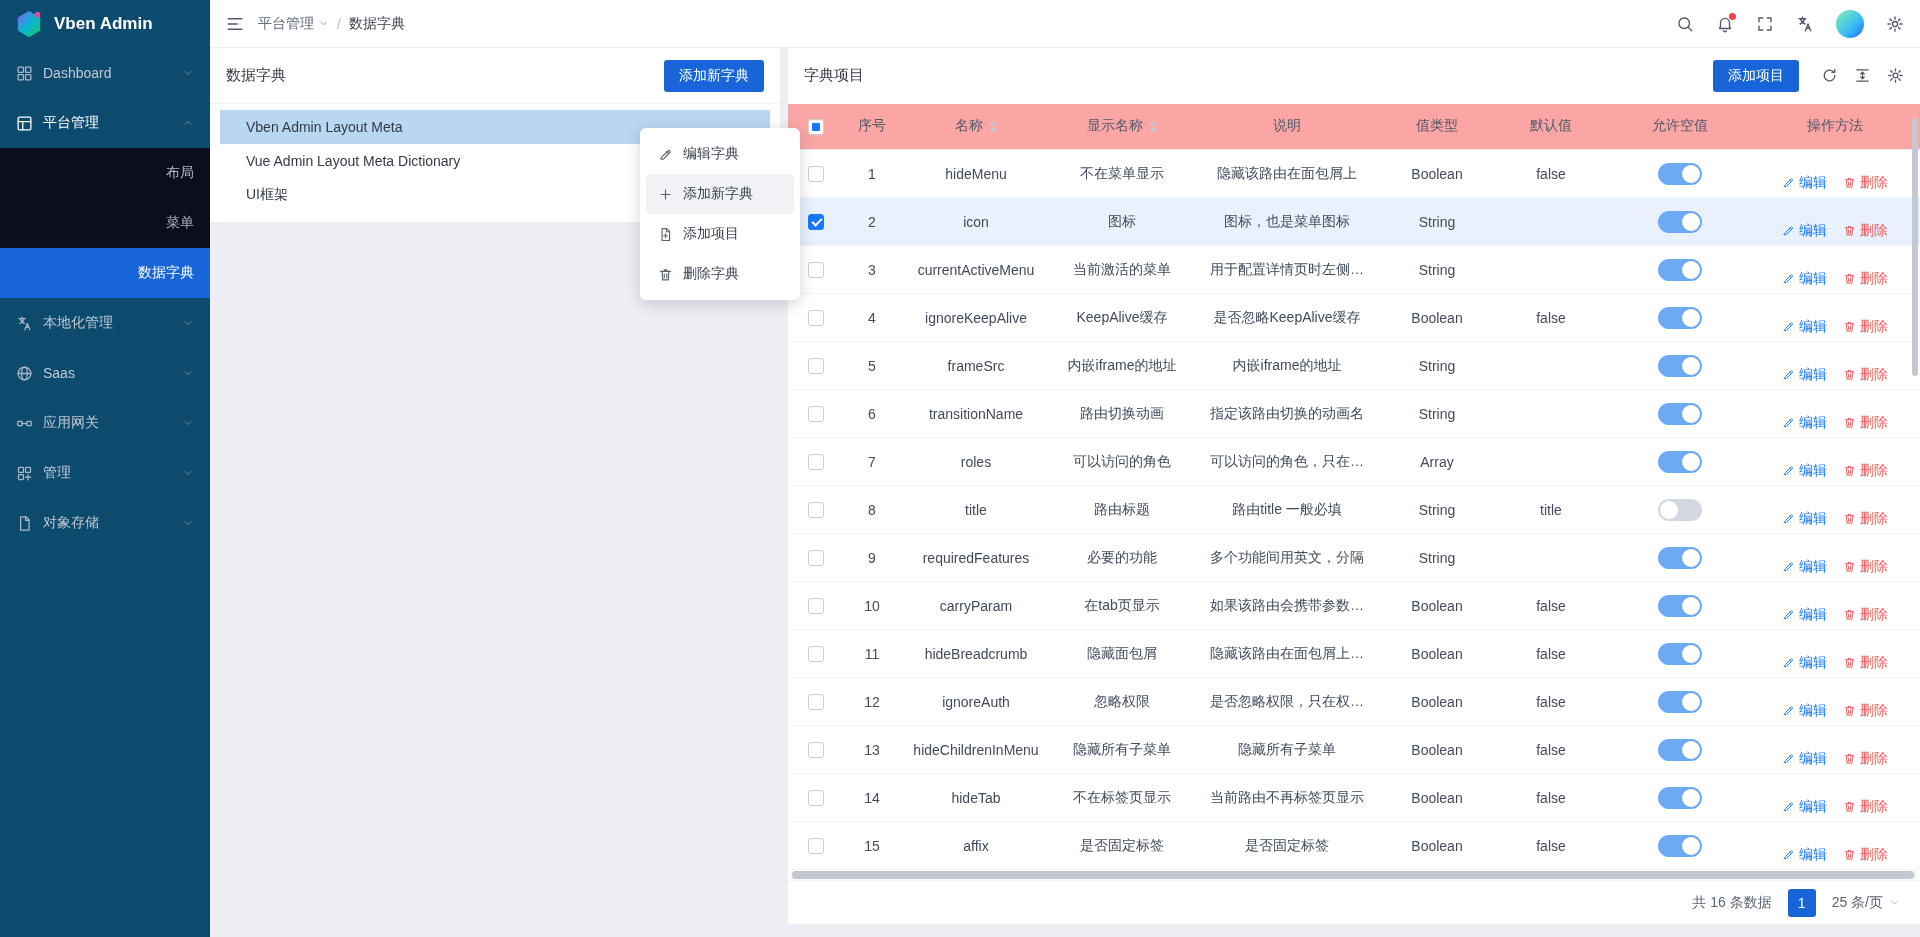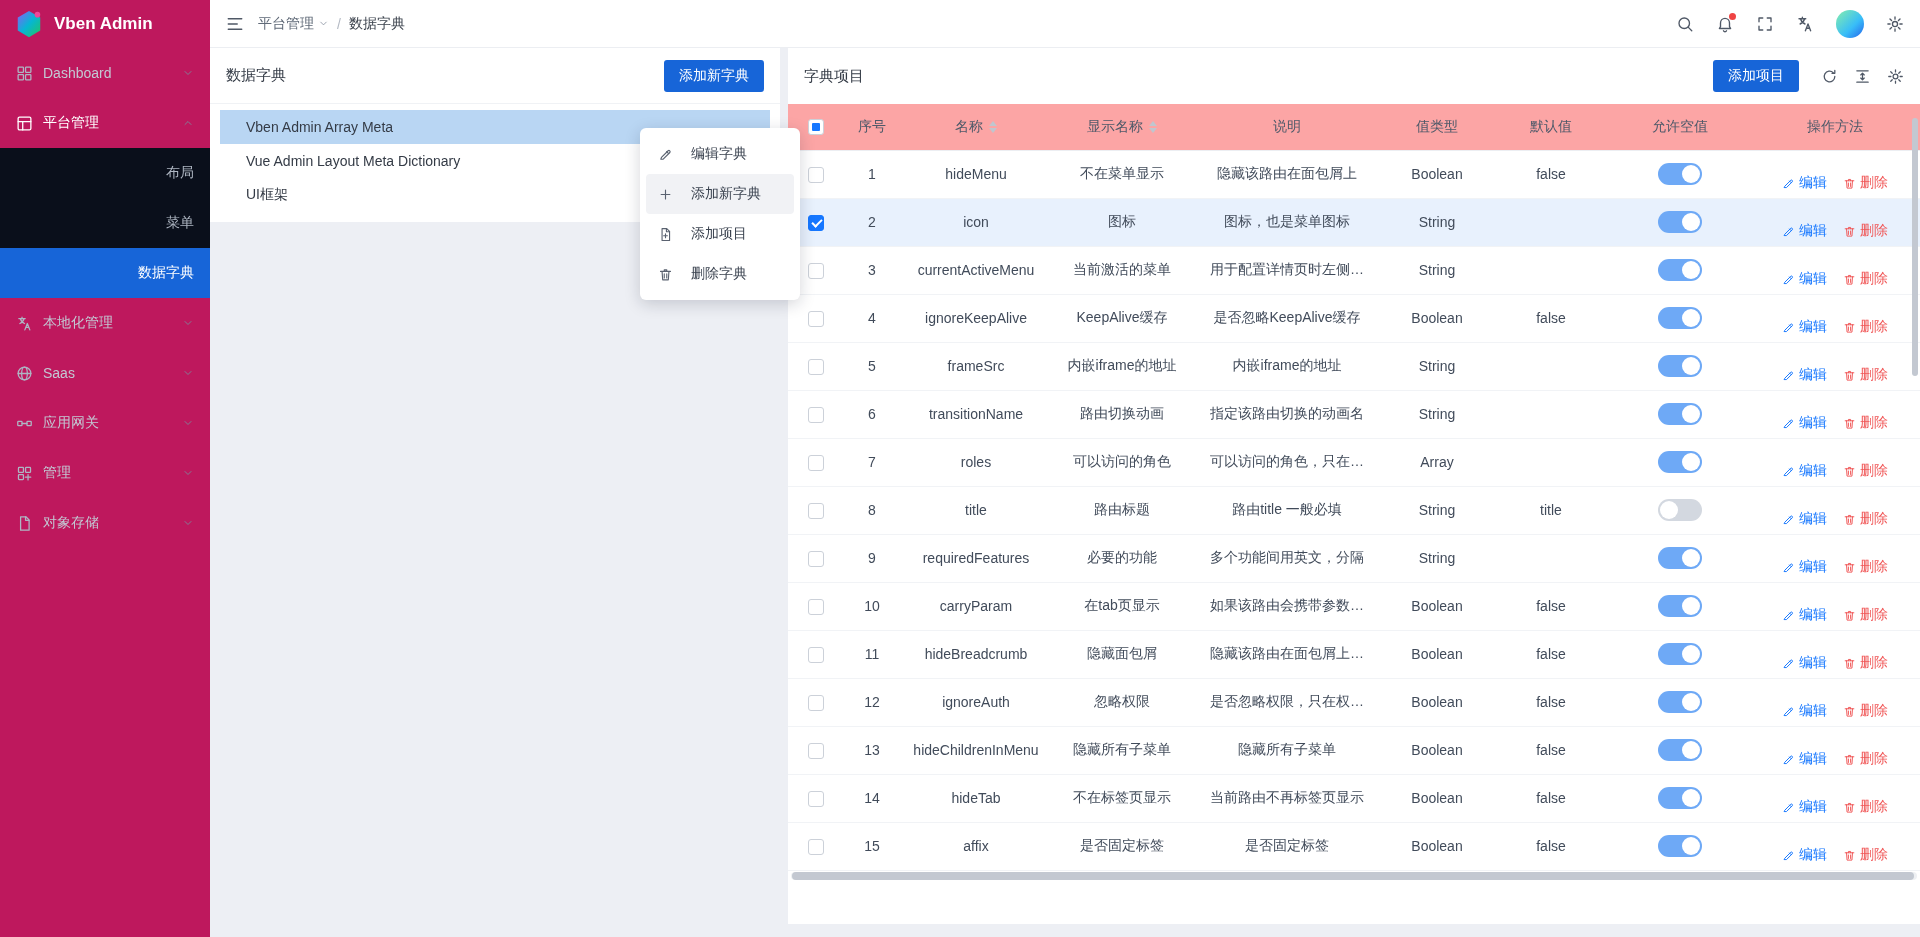--- a/index.html
+++ b/index.html
@@ -2,21 +2,21 @@
 <html><head>
 <meta charset="utf-8">
 <title>Vben Admin</title>
 <style>
   *{margin:0;padding:0;box-sizing:border-box;}
   html,body{width:1920px;height:937px;overflow:hidden;}
   body{display:flex;background:#edeff4;font-family:"Liberation Sans","DejaVu Sans",sans-serif;font-size:14px;color:#414b5a;}
   svg{display:block;width:100%;height:100%;}
 
   
-  .sidebar{width:210px;flex-shrink:0;background:#be185d;display:flex;flex-direction:column;}
+  .sidebar{width:210px;flex-shrink:0;background:#0c4a6e;display:flex;flex-direction:column;}
   .logo{height:48px;display:flex;align-items:center;gap:10px;padding:0 14px;}
   .logo-icon{width:30px;height:30px;flex-shrink:0;}
   .logo-text{color:#fff;font-weight:bold;font-size:17px;white-space:nowrap;}
   .menu{flex:1;overflow:hidden;}
   .menu-item{height:50px;display:flex;align-items:center;gap:10px;padding:0 16px;font-size:14px;color:#c3c9d4;cursor:pointer;}
   .menu-item.expanded{color:#fff;}
   .mi-icon{width:17px;height:17px;flex-shrink:0;color:#aeb6c4;}
   .menu-item.expanded .mi-icon{color:#fff;}
   .mi-label{flex:1;white-space:nowrap;overflow:hidden;}
   .mi-chevron{width:12px;height:12px;color:#7d8698;}
@@ -48,21 +48,21 @@
   
   .left-card{width:570px;flex-shrink:0;align-self:flex-start;}
   .left-white{background:#fff;padding-bottom:10px;}
   .left-card .card-head{justify-content:space-between;}
   .dict-list{padding:6px 10px 0;}
   .dict-item{height:34px;display:flex;align-items:center;padding:0 12px 0 26px;font-size:14px;color:#343b46;cursor:pointer;white-space:nowrap;}
   .dict-item.selected{background:#b9d6f3;}
 
   
   .context-menu{position:absolute;left:430px;top:80px;width:160px;background:#fff;border-radius:6px;box-shadow:0 4px 16px rgba(15,23,42,.18);padding:6px;z-index:30;}
-  .cm-item{height:40px;display:flex;align-items:center;gap:18px;padding:0 12px;font-size:14px;color:#3b4350;border-radius:4px;cursor:pointer;}
+  .cm-item{height:40px;display:flex;align-items:center;gap:10px;padding:0 12px;font-size:14px;color:#3b4350;border-radius:4px;cursor:pointer;}
   .cm-item.hover{background:#f1f2f5;}
   .cm-icon{width:15px;height:15px;color:#5a6270;flex-shrink:0;}
 
   
   .right-card{flex:1;min-width:0;background:#fff;display:flex;flex-direction:column;margin-bottom:13px;position:relative;}
   .right-card .card-head{border-bottom:none;}
   .right-card .card-title{margin-right:auto;}
   .head-icons{display:flex;align-items:center;gap:16px;margin-left:8px;}
 
   table{width:100%;table-layout:fixed;border-collapse:collapse;}
@@ -307,21 +307,21 @@
   <div class="content">
 
     <section class="left-card">
       <div class="left-white">
         <div class="card-head">
           <span class="card-title">数据字典</span>
           <button class="btn-primary">添加新字典</button>
         </div>
         <div class="dict-list">
             <div class="dict-item selected">
-              <span>Vben Admin Array Meta</span>
+              <span>Vben Admin Layout Meta</span>
             </div>
             <div class="dict-item">
               <span>Vue Admin Layout Meta Dictionary</span>
             </div>
             <div class="dict-item">
               <span>UI框架</span>
             </div>
           </div>
       </div>
     </section>
@@ -778,20 +778,32 @@
                   <span>删除</span>
                 </span></td>
             </tr>
           </tbody>
       </table>
 
       <div class="h-scrollbar">
           <span class="thumb"></span>
         </div>
 
+      <div class="card-foot">
+        <span>共 16 条数据</span>
+        <span class="page-box">1</span>
+        <span class="page-size">
+          <span>25 条/页</span>
+          <span class="ps-chevron">
+              <svg viewBox="0 0 24 24" fill="none" stroke="currentColor" stroke-width="1.8" stroke-linecap="round" stroke-linejoin="round">
+                <path d="M6 9l6 6 6-6"></path>
+              </svg>
+            </span>
+        </span>
+      </div>
     </section>
 
     <div class="context-menu" id="context-menu">
         <div class="cm-item">
           <span class="cm-icon">
             <svg viewBox="0 0 24 24" fill="none" stroke="currentColor" stroke-width="1.8" stroke-linecap="round" stroke-linejoin="round">
               <path d="M4.5 19.5h3.8L19 8.8a2 2 0 00-2.8-2.8L5.5 16.7z"></path>
               <path d="M13.8 7.3l2.9 2.9"></path>
             </svg>
           </span>

